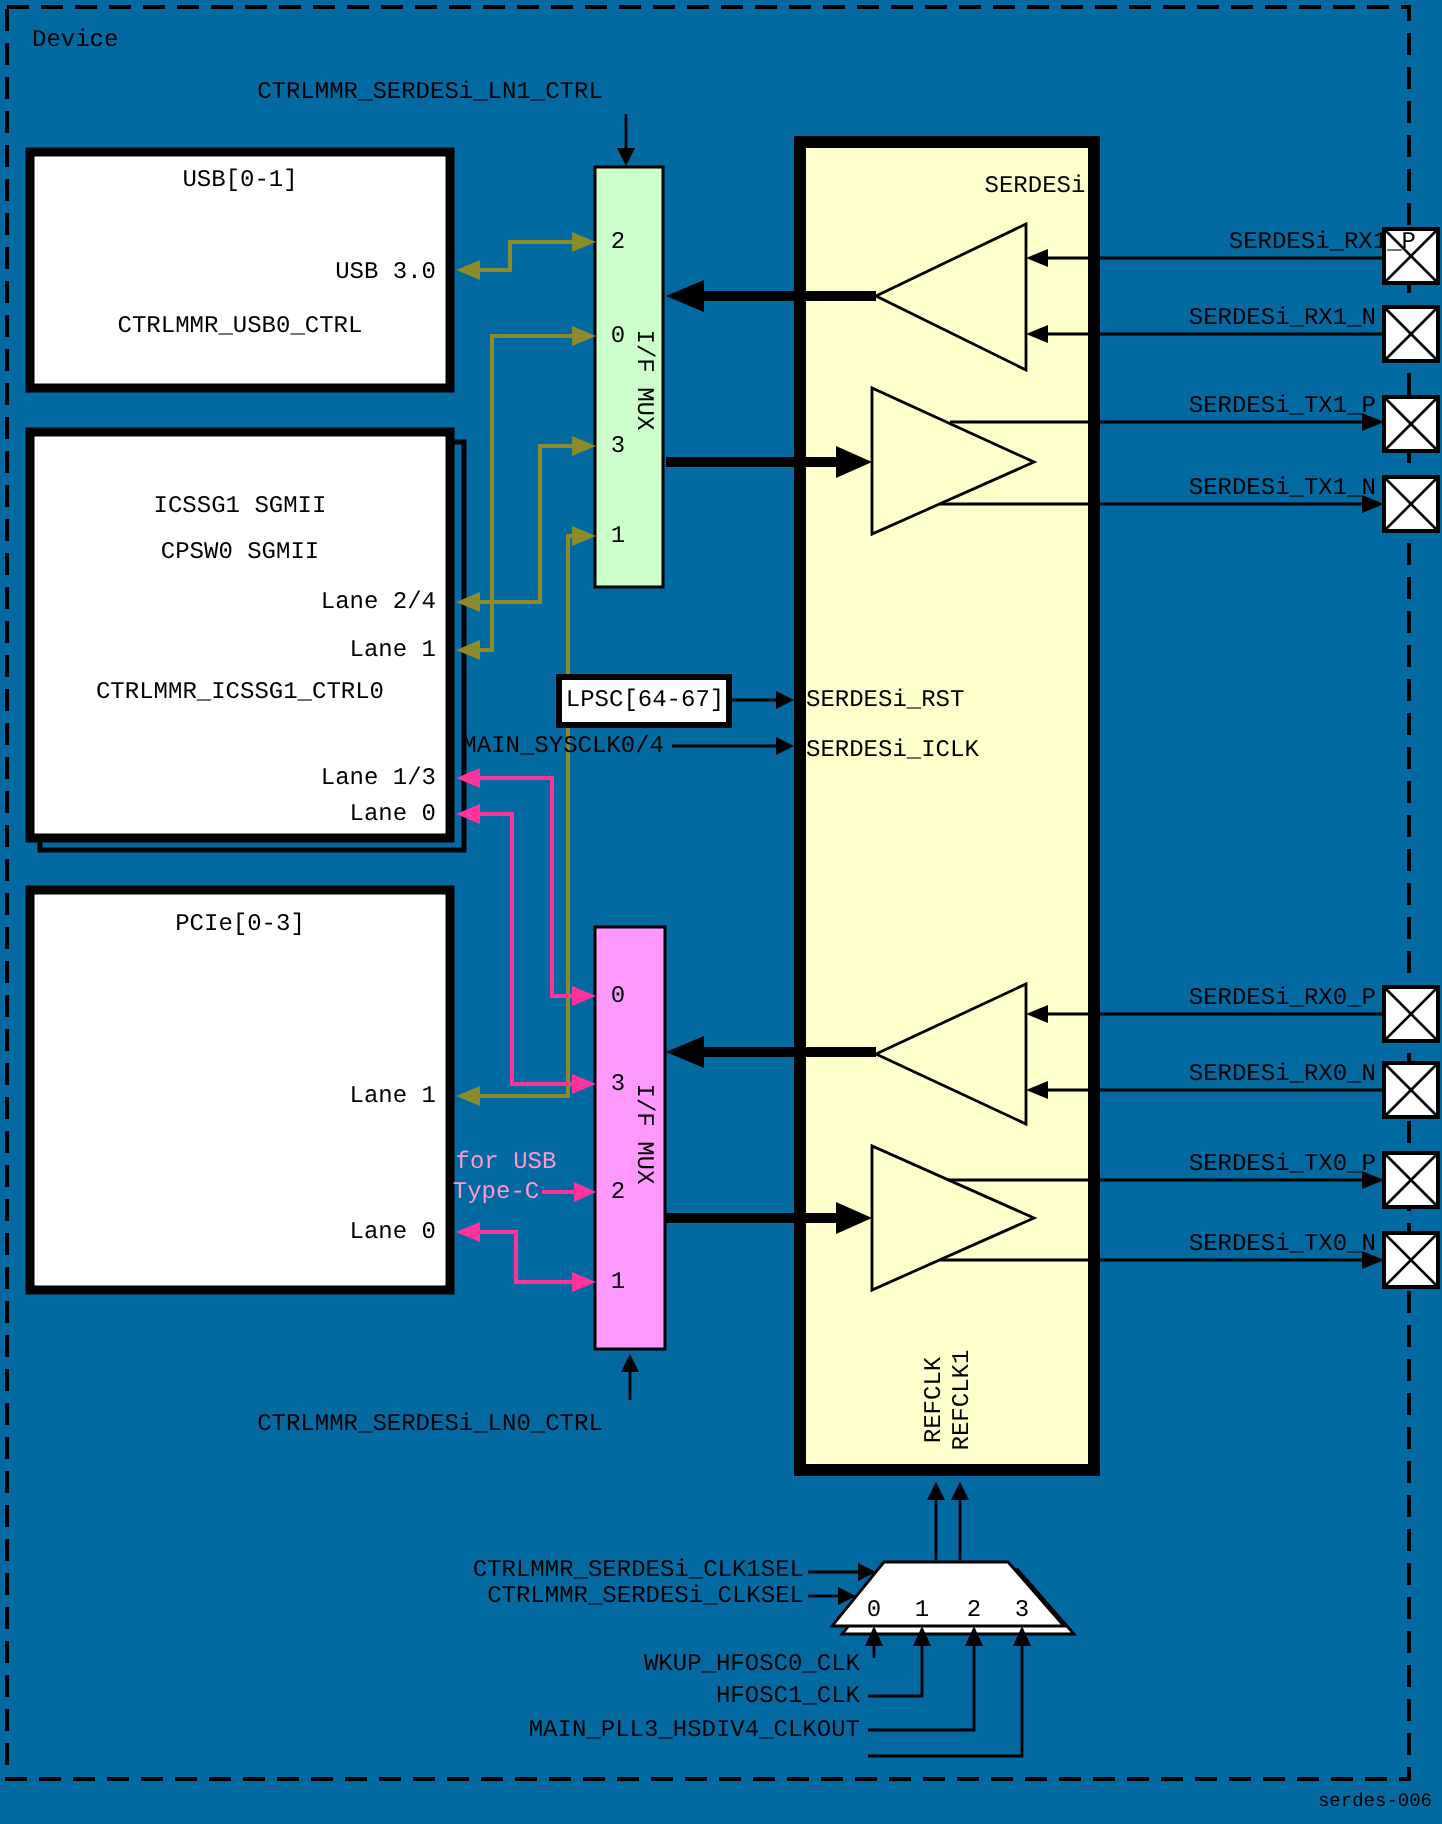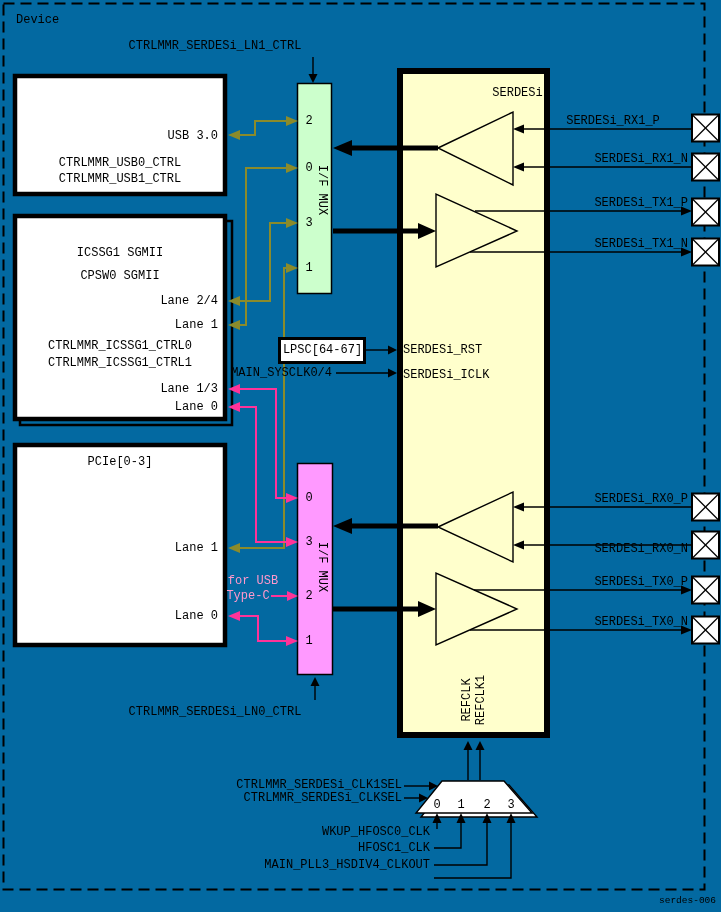--- a/index.html
+++ b/index.html
@@ -183,30 +183,29 @@
     <polygon points="437,813 432.5,823 441.5,823"></polygon>
         <polygon points="461,813 456.5,823 465.5,823"></polygon>
     <polygon points="487,813 482.5,823 491.5,823"></polygon>
         <polygon points="511,813 506.5,823 515.5,823"></polygon>
   </g>
 </svg>
 
 <div class="lbl" style="left:16px;top:13px;">Device</div>
 <div class="lbl c" style="left:105px;top:39px;width:220px;">CTRLMMR_SERDESi_LN1_CTRL</div>
 
+<div class="lbl c" style="left:20px;top:83px;width:200px;">USB[0-1]</div>
 <div class="lbl r" style="left:118px;top:129px;width:100px;">USB 3.0</div>
 <div class="lbl c" style="left:20px;top:156px;width:200px;">CTRLMMR_USB0_CTRL</div>
-<div class="lbl c" style="left:20px;top:172px;width:200px;">CTRLMMR_USB1_CTRL</div>
 
 <div class="lbl c" style="left:20px;top:230px;width:200px;margin-top:39px;">CPSW0 SGMII</div>
 <div class="lbl c" style="left:20px;top:246px;width:200px;">ICSSG1 SGMII</div>
 <div class="lbl r" style="left:118px;top:294px;width:100px;">Lane 2/4</div>
 <div class="lbl r" style="left:118px;top:318px;width:100px;">Lane 1</div>
 <div class="lbl c" style="left:20px;top:339px;width:200px;">CTRLMMR_ICSSG1_CTRL0</div>
-<div class="lbl c" style="left:20px;top:356px;width:200px;">CTRLMMR_ICSSG1_CTRL1</div>
 <div class="lbl r" style="left:118px;top:382px;width:100px;">Lane 1/3</div>
 <div class="lbl r" style="left:118px;top:400px;width:100px;">Lane 0</div>
 
 <div class="lbl c" style="left:20px;top:455px;width:200px;">PCIe[0-3]</div>
 <div class="lbl r" style="left:118px;top:541px;width:100px;">Lane 1</div>
 <div class="lbl r" style="left:118px;top:609px;width:100px;">Lane 0</div>
 
 <div class="lbl c pinknote" style="left:213px;top:574px;width:80px;">for USB</div>
 <div class="lbl c pinknote" style="left:208px;top:589px;width:80px;">Type-C</div>
 
@@ -226,27 +225,27 @@
 <div class="lbl c" style="left:302px;top:216px;width:14px;">3</div>
 <div class="lbl c" style="left:302px;top:261px;width:14px;">1</div>
 <div class="lbl c vd" style="left:287px;top:183px;width:70px;">I/F MUX</div>
 
 <div class="lbl c" style="left:302px;top:491px;width:14px;">0</div>
 <div class="lbl c" style="left:302px;top:535px;width:14px;">3</div>
 <div class="lbl c" style="left:302px;top:589px;width:14px;">2</div>
 <div class="lbl c" style="left:302px;top:634px;width:14px;">1</div>
 <div class="lbl c vd" style="left:287px;top:560px;width:70px;">I/F MUX</div>
 
-<div class="lbl r" style="left:538px;top:114px;width:150px;text-align:center;">SERDESi_RX1_P</div>
+<div class="lbl r" style="left:558px;top:114px;width:150px;">SERDESi_RX1_P</div>
 <div class="lbl r" style="left:538px;top:152px;width:150px;">SERDESi_RX1_N</div>
 <div class="lbl r" style="left:538px;top:196px;width:150px;">SERDESi_TX1_P</div>
 <div class="lbl r" style="left:538px;top:237px;width:150px;">SERDESi_TX1_N</div>
 
 <div class="lbl r" style="left:538px;top:492px;width:150px;text-align:right;">SERDESi_RX0_P</div>
-<div class="lbl r" style="left:538px;top:530px;width:150px;margin-top:12px;">SERDESi_RX0_N</div>
+<div class="lbl r" style="left:538px;top:530px;width:150px;">SERDESi_RX0_N</div>
 <div class="lbl r" style="left:538px;top:575px;width:150px;">SERDESi_TX0_P</div>
 <div class="lbl r" style="left:538px;top:615px;width:150px;">SERDESi_TX0_N</div>
 
 <div class="lbl r" style="left:182px;top:778px;width:220px;">CTRLMMR_SERDESi_CLK1SEL</div>
 <div class="lbl r" style="left:182px;top:791px;width:220px;">CTRLMMR_SERDESi_CLKSEL</div>
 <div class="lbl c" style="left:430px;top:798px;width:14px;">0</div>
 <div class="lbl c" style="left:454px;top:798px;width:14px;">1</div>
 <div class="lbl c" style="left:480px;top:798px;width:14px;">2</div>
 <div class="lbl c" style="left:504px;top:798px;width:14px;">3</div>
 <div class="lbl r" style="left:210px;top:825px;width:220px;">WKUP_HFOSC0_CLK</div>

